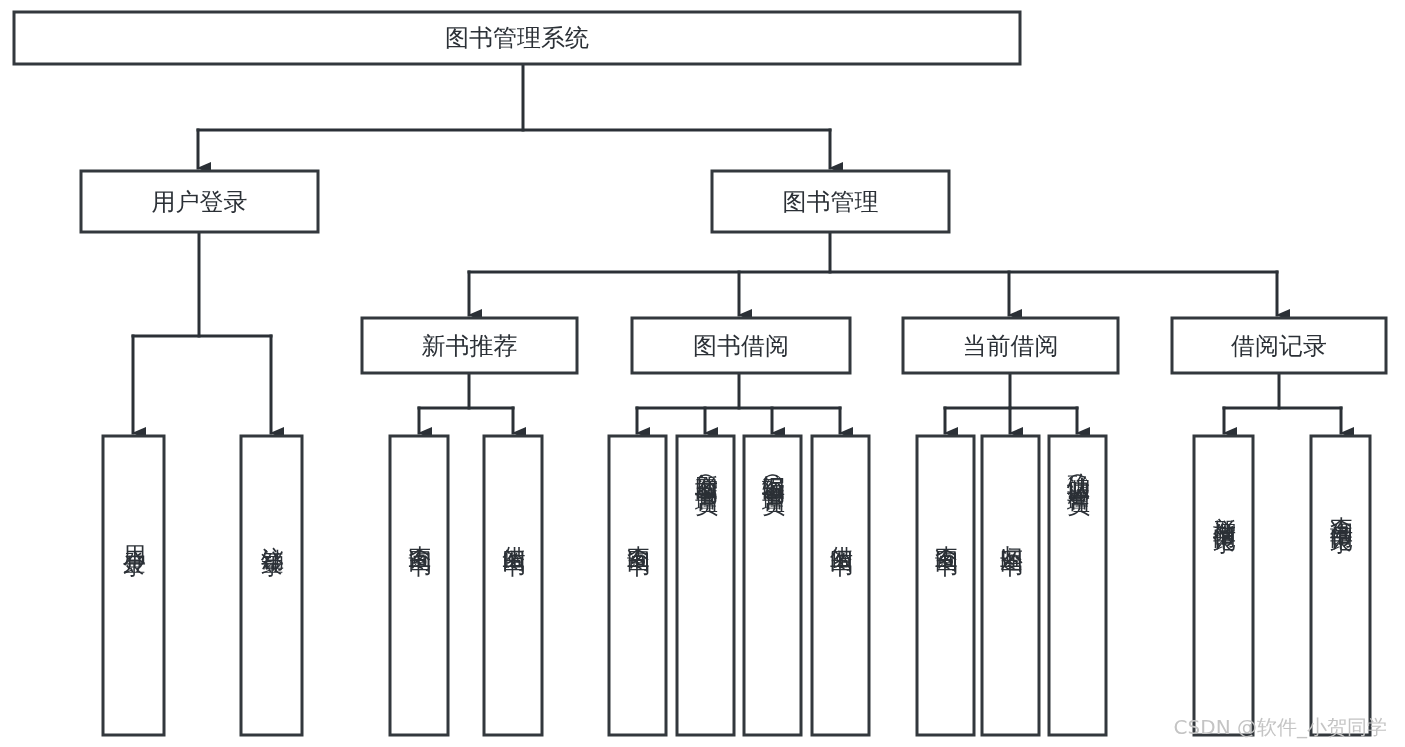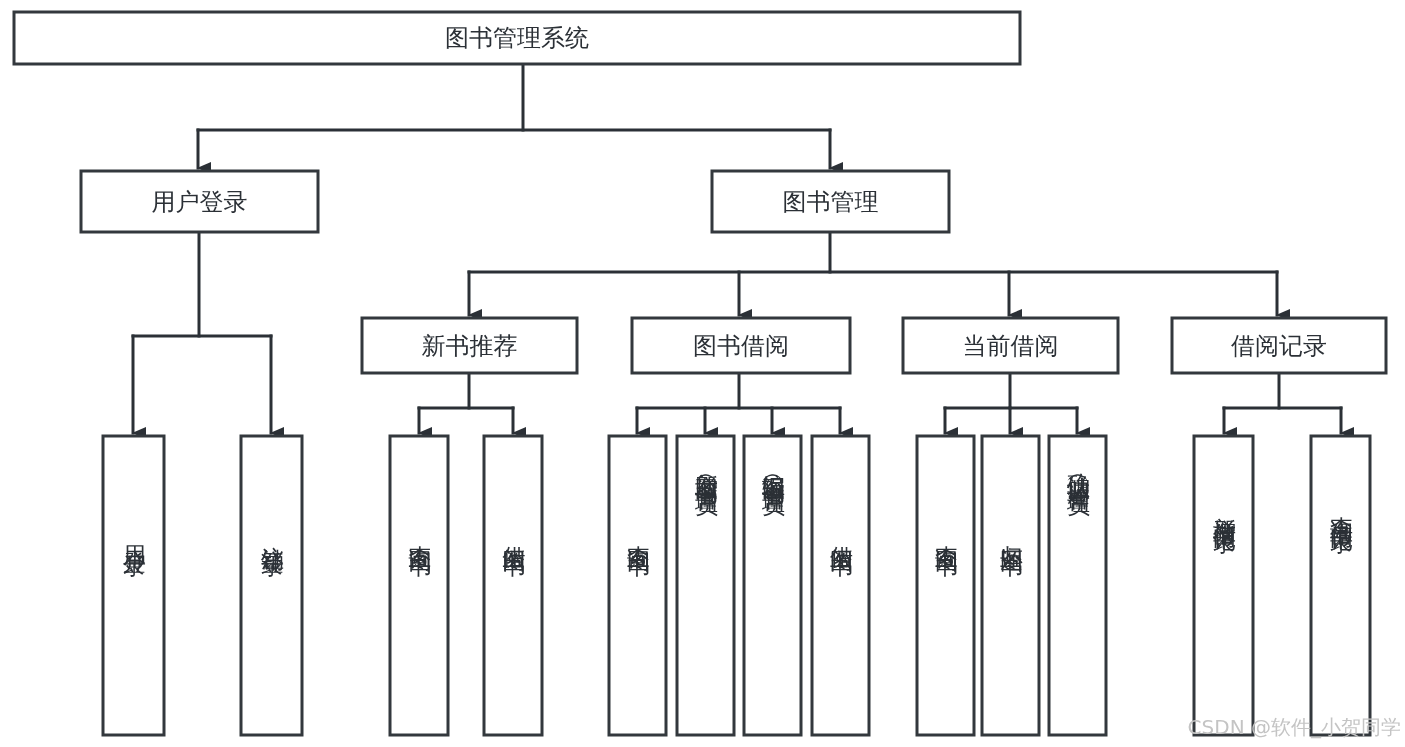--- a/index.html
+++ b/index.html
@@ -23,21 +23,21 @@
   }
   .label-h{font-size:24px;}
   .label-v{
     font-size:23px;
     writing-mode:vertical-rl;
     text-orientation:upright;
     letter-spacing:3px;
   }
   .watermark{
     position:absolute;
-    right:4px;bottom:6px;
+    right:18px;bottom:6px;
     font-size:20px;
     color:#c4c4c4;
     font-family:"DejaVu Sans","Liberation Sans",sans-serif;
     white-space:nowrap;
     user-select:none;
   }
 </style>
 </head>
 <body>
 

